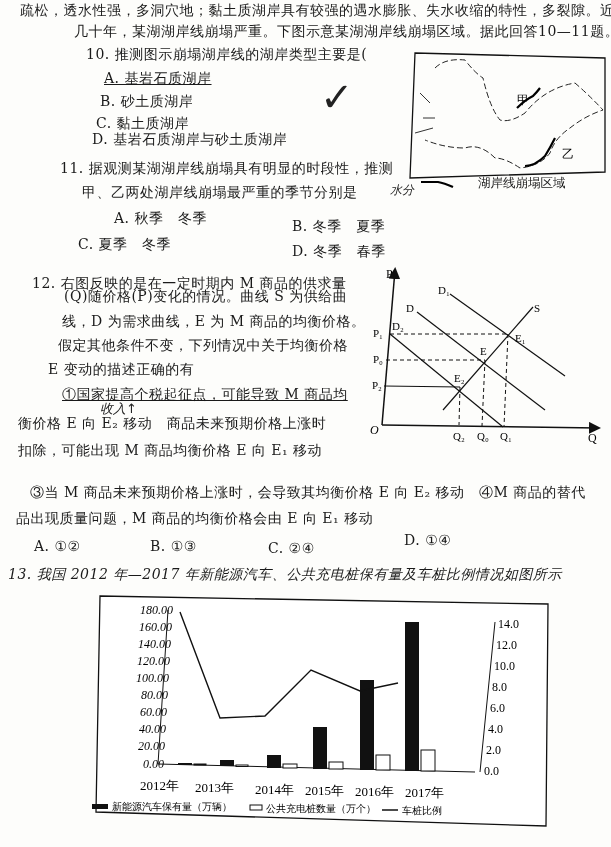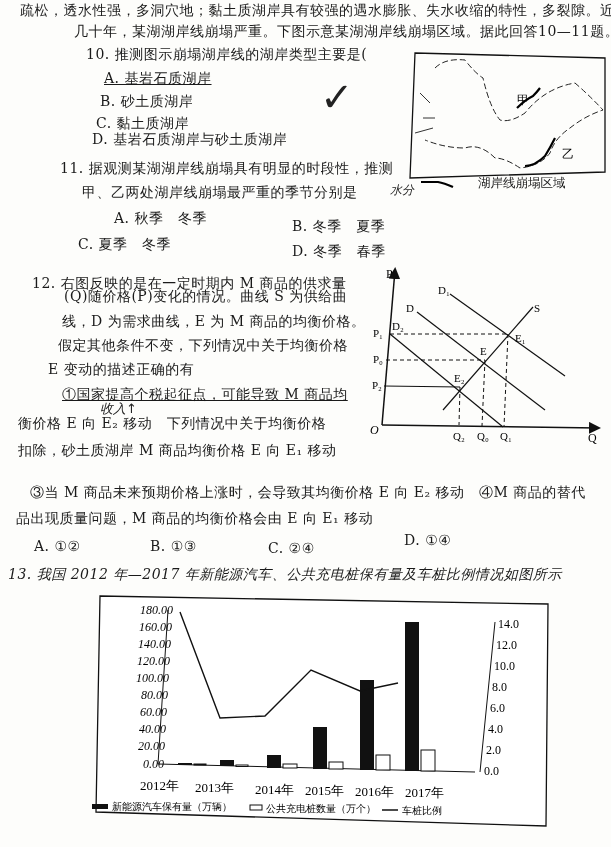--- a/index.html
+++ b/index.html
@@ -51,22 +51,22 @@
 <div class="abs line" style="left:78px;top:236px;">C. 夏季　冬季</div>
 <div class="abs line" style="left:292px;top:243px;text-align:right;">D. 冬季　春季</div>
 
 <div class="abs line" style="left:32px;top:262px;margin-top:13px;">12. 右图反映的是在一定时期内 M 商品的供求量</div>
 <div class="abs line" style="left:64px;top:288px;">(Q)随价格(P)变化的情况。曲线 S 为供给曲</div>
 <div class="abs line" style="left:62px;top:313px;">线，D 为需求曲线，E 为 M 商品的均衡价格。</div>
 <div class="abs line" style="left:58px;top:337px;">假定其他条件不变，下列情况中关于均衡价格</div>
 <div class="abs line" style="left:48px;top:361px;">E 变动的描述正确的有</div>
 <div class="abs line" style="left:62px;top:386px;text-decoration:underline;">①国家提高个税起征点，可能导致 M 商品均</div>
 <div class="abs hand" style="left:100px;top:400px;">收入↑</div>
-<div class="abs line" style="left:18px;top:415px;">衡价格 E 向 E₂ 移动　下列情况中关于均衡价格</div>
-<div class="abs line" style="left:18px;top:442px;">扣除，砂土质湖岸 M 商品均衡价格 E 向 E₁ 移动</div>
+<div class="abs line" style="left:18px;top:415px;">衡价格 E 向 E₂ 移动　商品未来预期价格上涨时</div>
+<div class="abs line" style="left:18px;top:442px;">扣除，可能出现 M 商品均衡价格 E 向 E₁ 移动</div>
 
 <svg class="abs" style="left:370px;top:262px;" width="240" height="185">
   <defs>
       <marker id="arr" markerWidth="8" markerHeight="8" refX="6" refY="4" orient="auto">
         <path d="M0,0 L8,4 L0,8 Z" fill="#111"></path>
       </marker>
     </defs>
   <line x1="12" y1="163" x2="25" y2="8" stroke="#111" stroke-width="1.5" marker-end="url(#arr)"></line>
   <line x1="12" y1="163" x2="228" y2="166" stroke="#111" stroke-width="1.5" marker-end="url(#arr)"></line>
 

